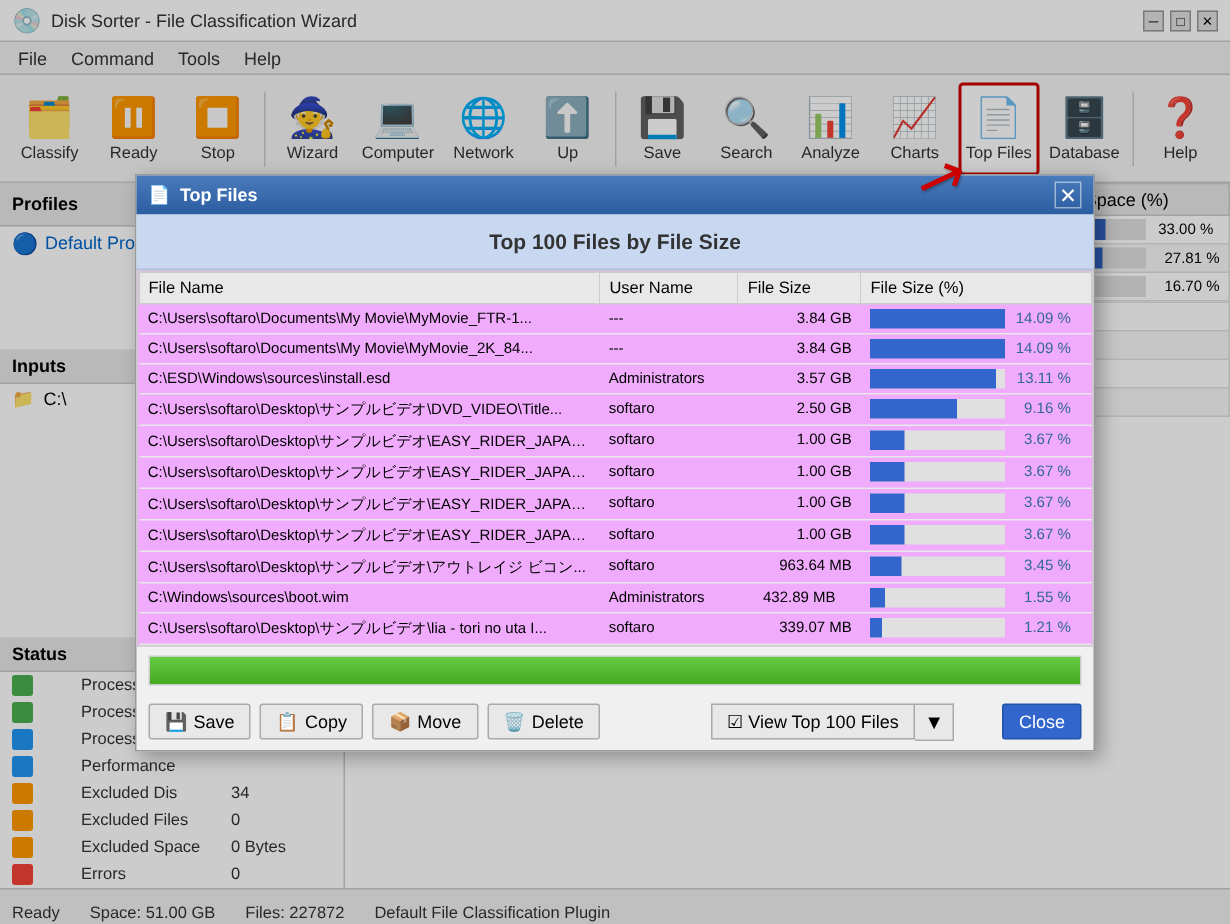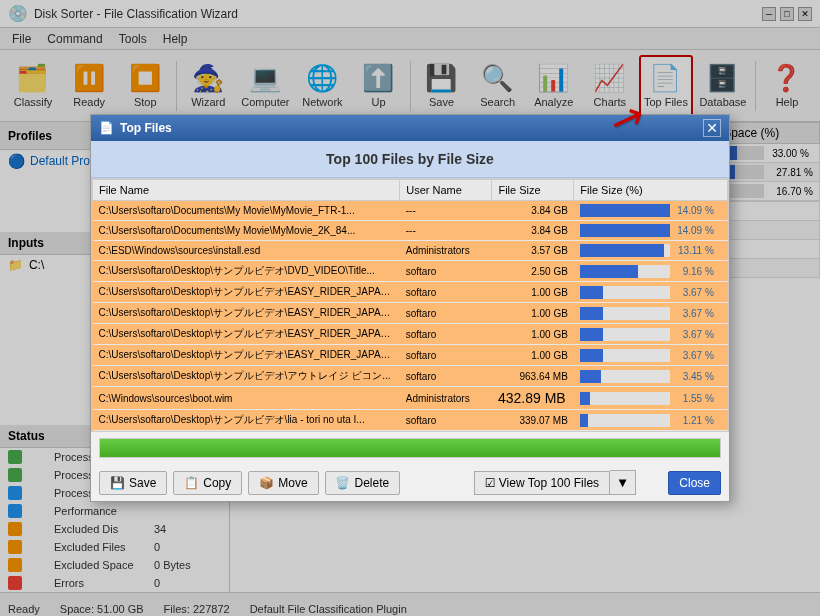--- a/index.html
+++ b/index.html
@@ -163,21 +163,21 @@
       background: #c8d8f0;
       padding: 10px;
       text-align: center;
       font-size: 14px;
       font-weight: bold;
       color: #333;
       border-bottom: 1px solid #b0c0e0;
     }
 
     .modal-table-container {
-      background: #fdba74;
+      background: #f0abfc;
       margin: 0;
       border: 1px solid #ccc;
       flex: 1;
       overflow-y: auto;
     }
     .modal-table { width: 100%; border-collapse: collapse; font-size: 11px; }
     .modal-table th { background: #e8e8e8; border: 1px solid #ccc; padding: 4px 6px; text-align: left; font-weight: normal; position: sticky; top: 0; }
     .modal-table td { border-bottom: 1px solid #e8e8e8; padding: 3px 6px; }
 
     .bar-container { display: flex; align-items: center; gap: 4px; }
@@ -638,21 +638,21 @@
           <div style="background:#e0e0e0; height:13px; flex:1; max-width:90px;">
             <div style="height:100%; background:#3366cc; width:24%;"></div>
           </div>
           <span style="font-size:10px; min-width:40px; text-align:right; color:#336699;">3.45 %</span>
         </div>
       </td>
     </tr>
               <tr>
       <td style="font-size:10px; max-width:300px; overflow:hidden; text-overflow:ellipsis; white-space:nowrap;">C:\Windows\sources\boot.wim</td>
       <td style="font-size:10px;">Administrators</td>
-      <td style="font-size:14px; text-align:left;">432.89 MB</td>
+      <td style="font-size:10px; text-align:center;">432.89 MB</td>
       <td>
         <div style="display:flex; align-items:center; gap:4px;">
           <div style="background:#e0e0e0; height:13px; flex:1; max-width:90px;">
             <div style="height:100%; background:#3366cc; width:11%;"></div>
           </div>
           <span style="font-size:10px; min-width:40px; text-align:right; color:#336699;">1.55 %</span>
         </div>
       </td>
     </tr>
               <tr>

